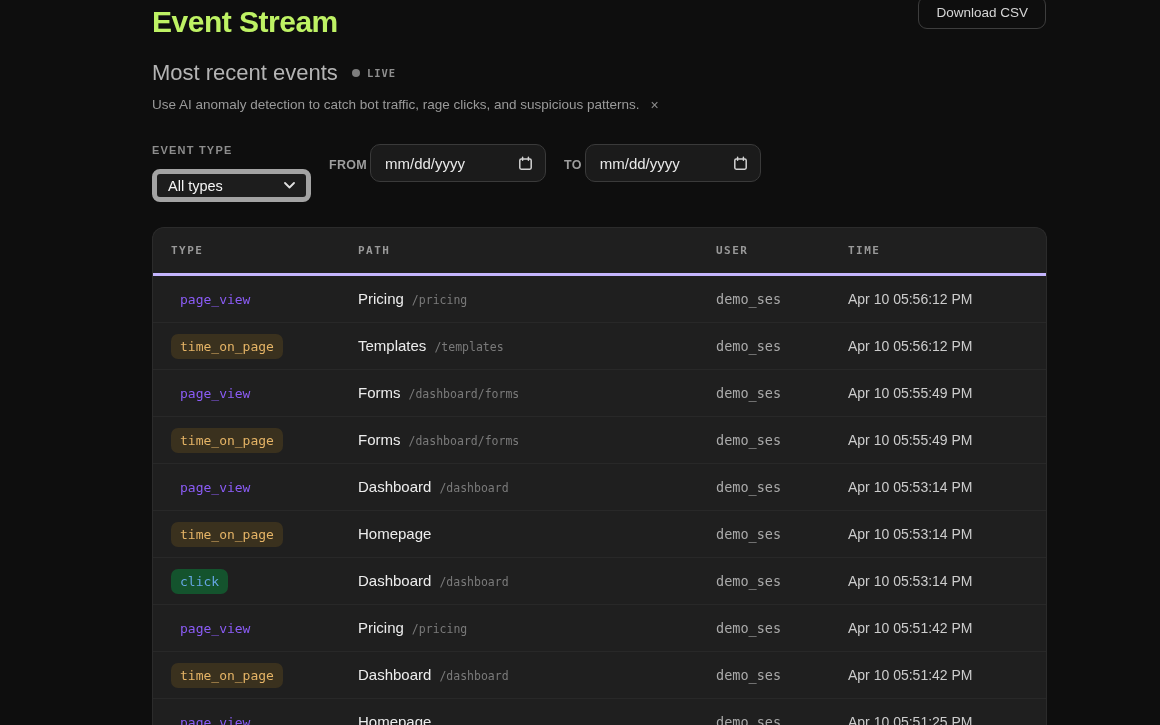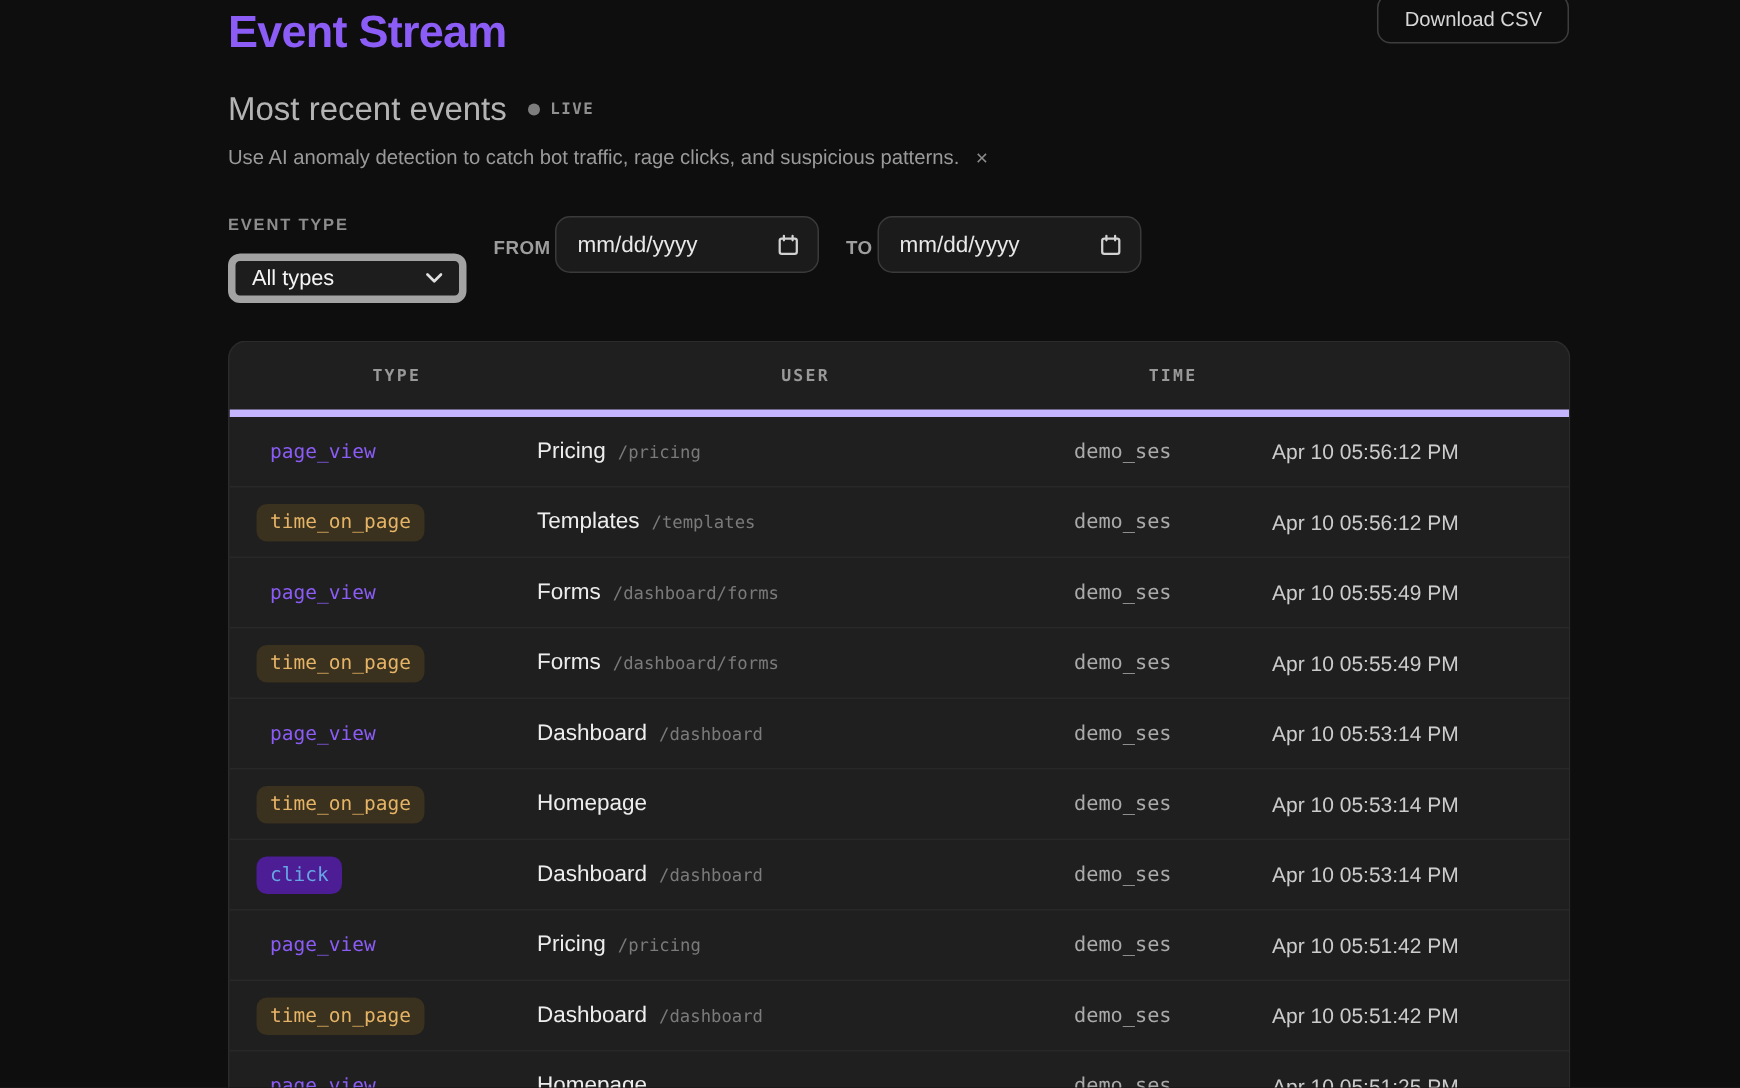--- a/index.html
+++ b/index.html
@@ -4,21 +4,21 @@
 <style>
   html,body{margin:0;padding:0;}
   body{
     width:1160px;height:725px;overflow:hidden;position:relative;
     background:#0e0e0e;color:#e5e5e5;
     font-family:"Liberation Sans",sans-serif;
   }
   .page{margin-left:152px;width:896px;position:relative;}
 
   
-  .page-title{margin:4px 0 0;font-size:30px;line-height:36px;font-weight:700;color:#8b5cf6;letter-spacing:-0.5px;}
+  .page-title{margin:4px 0 0;font-size:30px;line-height:36px;font-weight:700;color:#bef264;letter-spacing:-0.5px;}
   .download-btn{
     position:absolute;top:-8px;right:2px;
     padding:8px 17px;font-size:13.5px;color:#d6d6d6;
     background:transparent;border:1px solid #3d3d3d;border-radius:9px;
     font-family:"Liberation Sans",sans-serif;cursor:pointer;
   }
 
   
   .subtitle-row{margin-top:20px;display:flex;align-items:center;gap:14px;}
   .subtitle{font-size:22px;color:#b4b4b4;}
@@ -52,33 +52,33 @@
   
   .card{
     margin-top:25px;width:895px;box-sizing:border-box;
     background:#1f1f1f;border:1px solid #2b2b2b;border-bottom:none;
     border-radius:12px 12px 0 0;overflow:hidden;
   }
   .thead,.trow{
     display:grid;grid-template-columns:187px 358px 132px 1fr;
     padding:0 18px;align-items:center;
   }
-  .thead{height:45px;border-bottom:5px solid #c4b5fd;text-align:center;}
+  .thead{height:45px;border-bottom:3px solid #c4b5fd;}
   .th{font-family:"DejaVu Sans Mono",monospace;font-size:11px;font-weight:700;letter-spacing:1.5px;color:#999999;}
   .trow{height:46px;border-bottom:1px solid #282828;}
   .badge{
     display:inline-block;font-family:"DejaVu Sans Mono",monospace;font-size:13px;
     padding:5px 9px;border-radius:7px;
   }
   .path-name{font-size:15px;font-weight:400;color:#ededed;}
   .path-sub{font-family:"DejaVu Sans Mono",monospace;font-size:11.5px;color:#7a7a7a;margin-left:8px;}
   .user-cell{font-family:"DejaVu Sans Mono",monospace;font-size:13.5px;color:#aaaaaa;}
   .time-cell{font-size:14px;color:#cccccc;}
 </style>
-<style>.badge-page_view{color:#8b5cf6;background:transparent;}.badge-time_on_page{color:#e5b466;background:#3a311e;}.badge-click{color:#66a6e4;background:#4c1d95;}</style></head>
+<style>.badge-page_view{color:#8b5cf6;background:transparent;}.badge-time_on_page{color:#e5b466;background:#3a311e;}.badge-click{color:#66a6e4;background:#14532d;}</style></head>
 <body>
 
 <div class="page">
 
   <h1 class="page-title">Event Stream</h1>
   <button class="download-btn">Download CSV</button>
 
   <div class="subtitle-row">
     <span class="subtitle">Most recent events</span>
     <span class="live">
@@ -118,20 +118,21 @@
       <svg class="icon-svg" width="15" height="15" viewBox="0 0 15 15">
           <rect x="1.8" y="3" width="11.4" height="10.2" rx="1.4" fill="none" stroke="#d2d2d2" stroke-width="1.5"></rect>
           <path d="M4.6 1.2v3M10.4 1.2v3" stroke="#d2d2d2" stroke-width="1.5" stroke-linecap="round"></path>
         </svg>
     </div>
   </div>
 
   <div class="card">
     <div class="thead">
       <span class="th">TYPE</span>
+      <span class="th">PATH</span>
       <span class="th">USER</span>
       <span class="th">TIME</span>
     </div>
     <div id="table-body">
         <div class="trow">
           <div class="cell"><span class="badge badge-page_view">page_view</span></div>
           <div class="cell"><span class="path-name">Pricing</span><span class="path-sub">/pricing</span></div>
           <div class="cell user-cell">demo_ses</div>
           <div class="cell time-cell">Apr 10 05:56:12 PM</div>
         </div>

